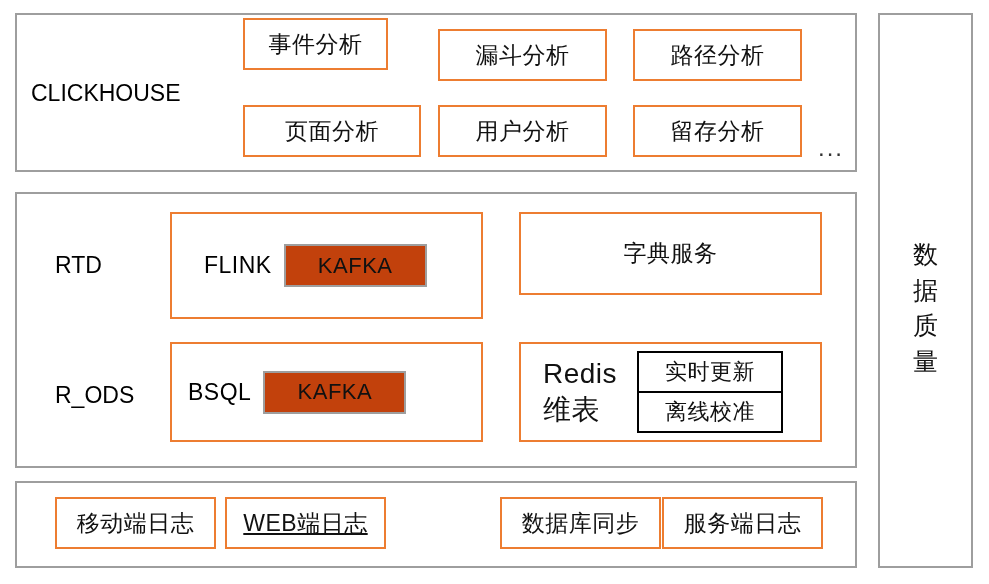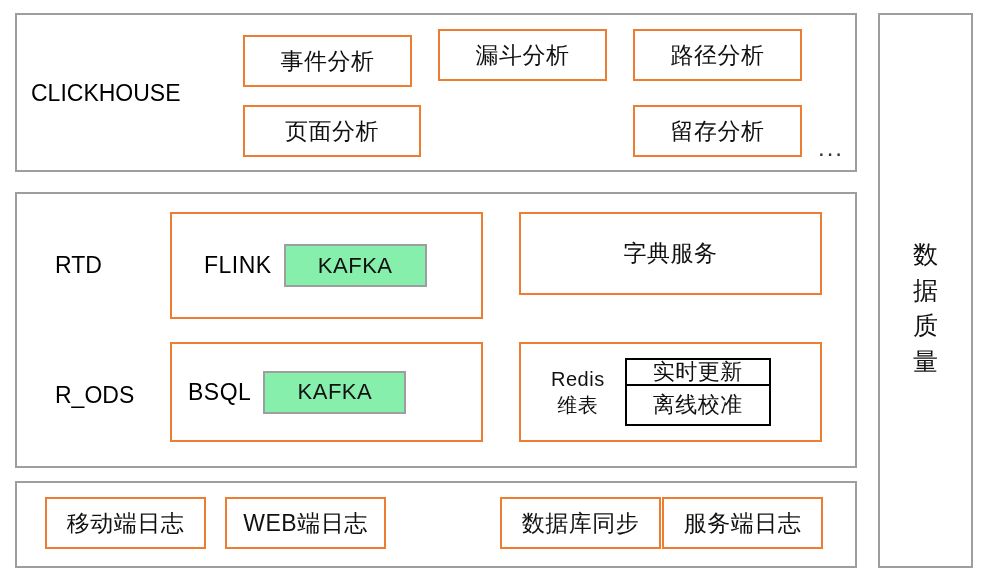--- a/index.html
+++ b/index.html
@@ -40,21 +40,21 @@
     justify-content: center;
     font-size: 23px;
     letter-spacing: 0.5px;
     color: #111111;
     white-space: nowrap;
   }
   .gbox {
     position: absolute;
     box-sizing: border-box;
     border: 2px solid #9e9e9e;
-    background: #86efac;
+    background: #c2410c;
     display: flex;
     align-items: center;
     justify-content: center;
     font-size: 22px;
     color: #111111;
     white-space: nowrap;
   }
   .kbox {
     position: absolute;
     box-sizing: border-box;
@@ -97,25 +97,26 @@
 </style>
 </head>
 <body>
 
 <div class="canvas">
 
   <div class="panel" style="left:15px; top:13px; width:842px; height:159px;"></div>
 
   <div class="plain-label" style="left:31px; top:79px; height:28px;">CLICKHOUSE</div>
 
-  <div class="obox" style="left:243px; top:35px; width:169px; height:52px;">事件分析</div>
+  <div class="obox" style="left:243px; top:18px; width:145px; height:52px;">事件分析</div>
   <div class="obox" style="left:438px; top:29px; width:169px; height:52px;">漏斗分析</div>
   <div class="obox" style="left:633px; top:29px; width:169px; height:52px;">路径分析</div>
 
   <div class="obox" style="left:243px; top:105px; width:178px; height:52px;">页面分析</div>
+  <div class="obox" style="left:438px; top:105px; width:169px; height:52px;">用户分析</div>
   <div class="obox" style="left:633px; top:105px; width:169px; height:52px;">留存分析</div>
 
   <div class="ellipsis" style="left:818px; top:134px;">...</div>
 
   <div class="panel" style="left:15px; top:192px; width:842px; height:276px;"></div>
 
   <div class="plain-label" style="left:55px; top:251px; height:28px;">RTD</div>
 
   <div class="obox" style="left:170px; top:212px; width:313px; height:107px; justify-content:flex-start;">
     <span class="plain-label" style="position:static; margin-left:32px;">FLINK</span>
@@ -125,34 +126,34 @@
   <div class="obox" style="left:519px; top:212px; width:303px; height:83px;">字典服务</div>
 
   <div class="plain-label" style="left:55px; top:381px; height:28px;">R_ODS</div>
 
   <div class="obox" style="left:170px; top:342px; width:313px; height:100px; justify-content:flex-start;">
     <span class="plain-label" style="position:static; margin-left:16px;">BSQL</span>
     <span class="gbox" style="position:static; margin-left:12px; width:143px; height:43px;">KAFKA</span>
   </div>
 
   <div class="obox" style="left:519px; top:342px; width:303px; height:100px; justify-content:flex-start;">
-    <span style="margin-left:30px; font-size:20px; line-height:1.3; text-align:center;">
+    <span style="margin-left:22px; font-size:28px; line-height:1.3; text-align:left;">
       <span style="display:block;">Redis</span>
       <span style="display:block;">维表</span>
     </span>
     <span style="margin-left:20px; display:flex; flex-direction:column;">
-      <span class="kbox" style="position:static; width:146px; height:28px;">实时更新</span>
+      <span class="kbox" style="position:static; width:146px; height:42px;">实时更新</span>
       <span class="kbox" style="position:static; width:146px; height:42px; margin-top:-2px;">离线校准</span>
     </span>
   </div>
 
   <div class="panel" style="left:15px; top:481px; width:842px; height:87px;"></div>
 
-  <div class="obox" style="left:45px; top:497px; width:161px; height:52px;">移动端日志</div>
-  <div class="obox" style="left:225px; top:497px; width:161px; height:52px;">WEB端日志</div>
+  <div class="obox" style="left:55px; top:497px; width:161px; height:52px;">移动端日志</div>
+  <div class="obox" style="left:225px; top:497px; width:161px; height:52px;text-decoration:underline;">WEB端日志</div>
   <div class="obox" style="left:500px; top:497px; width:161px; height:52px;">数据库同步</div>
   <div class="obox" style="left:662px; top:497px; width:161px; height:52px;">服务端日志</div>
 
   <div class="panel" style="left:878px; top:13px; width:95px; height:555px;">
     <div class="vertical-label" style="top:222px;">
       <span>数</span>
       <span>据</span>
       <span>质</span>
       <span>量</span>
     </div>

